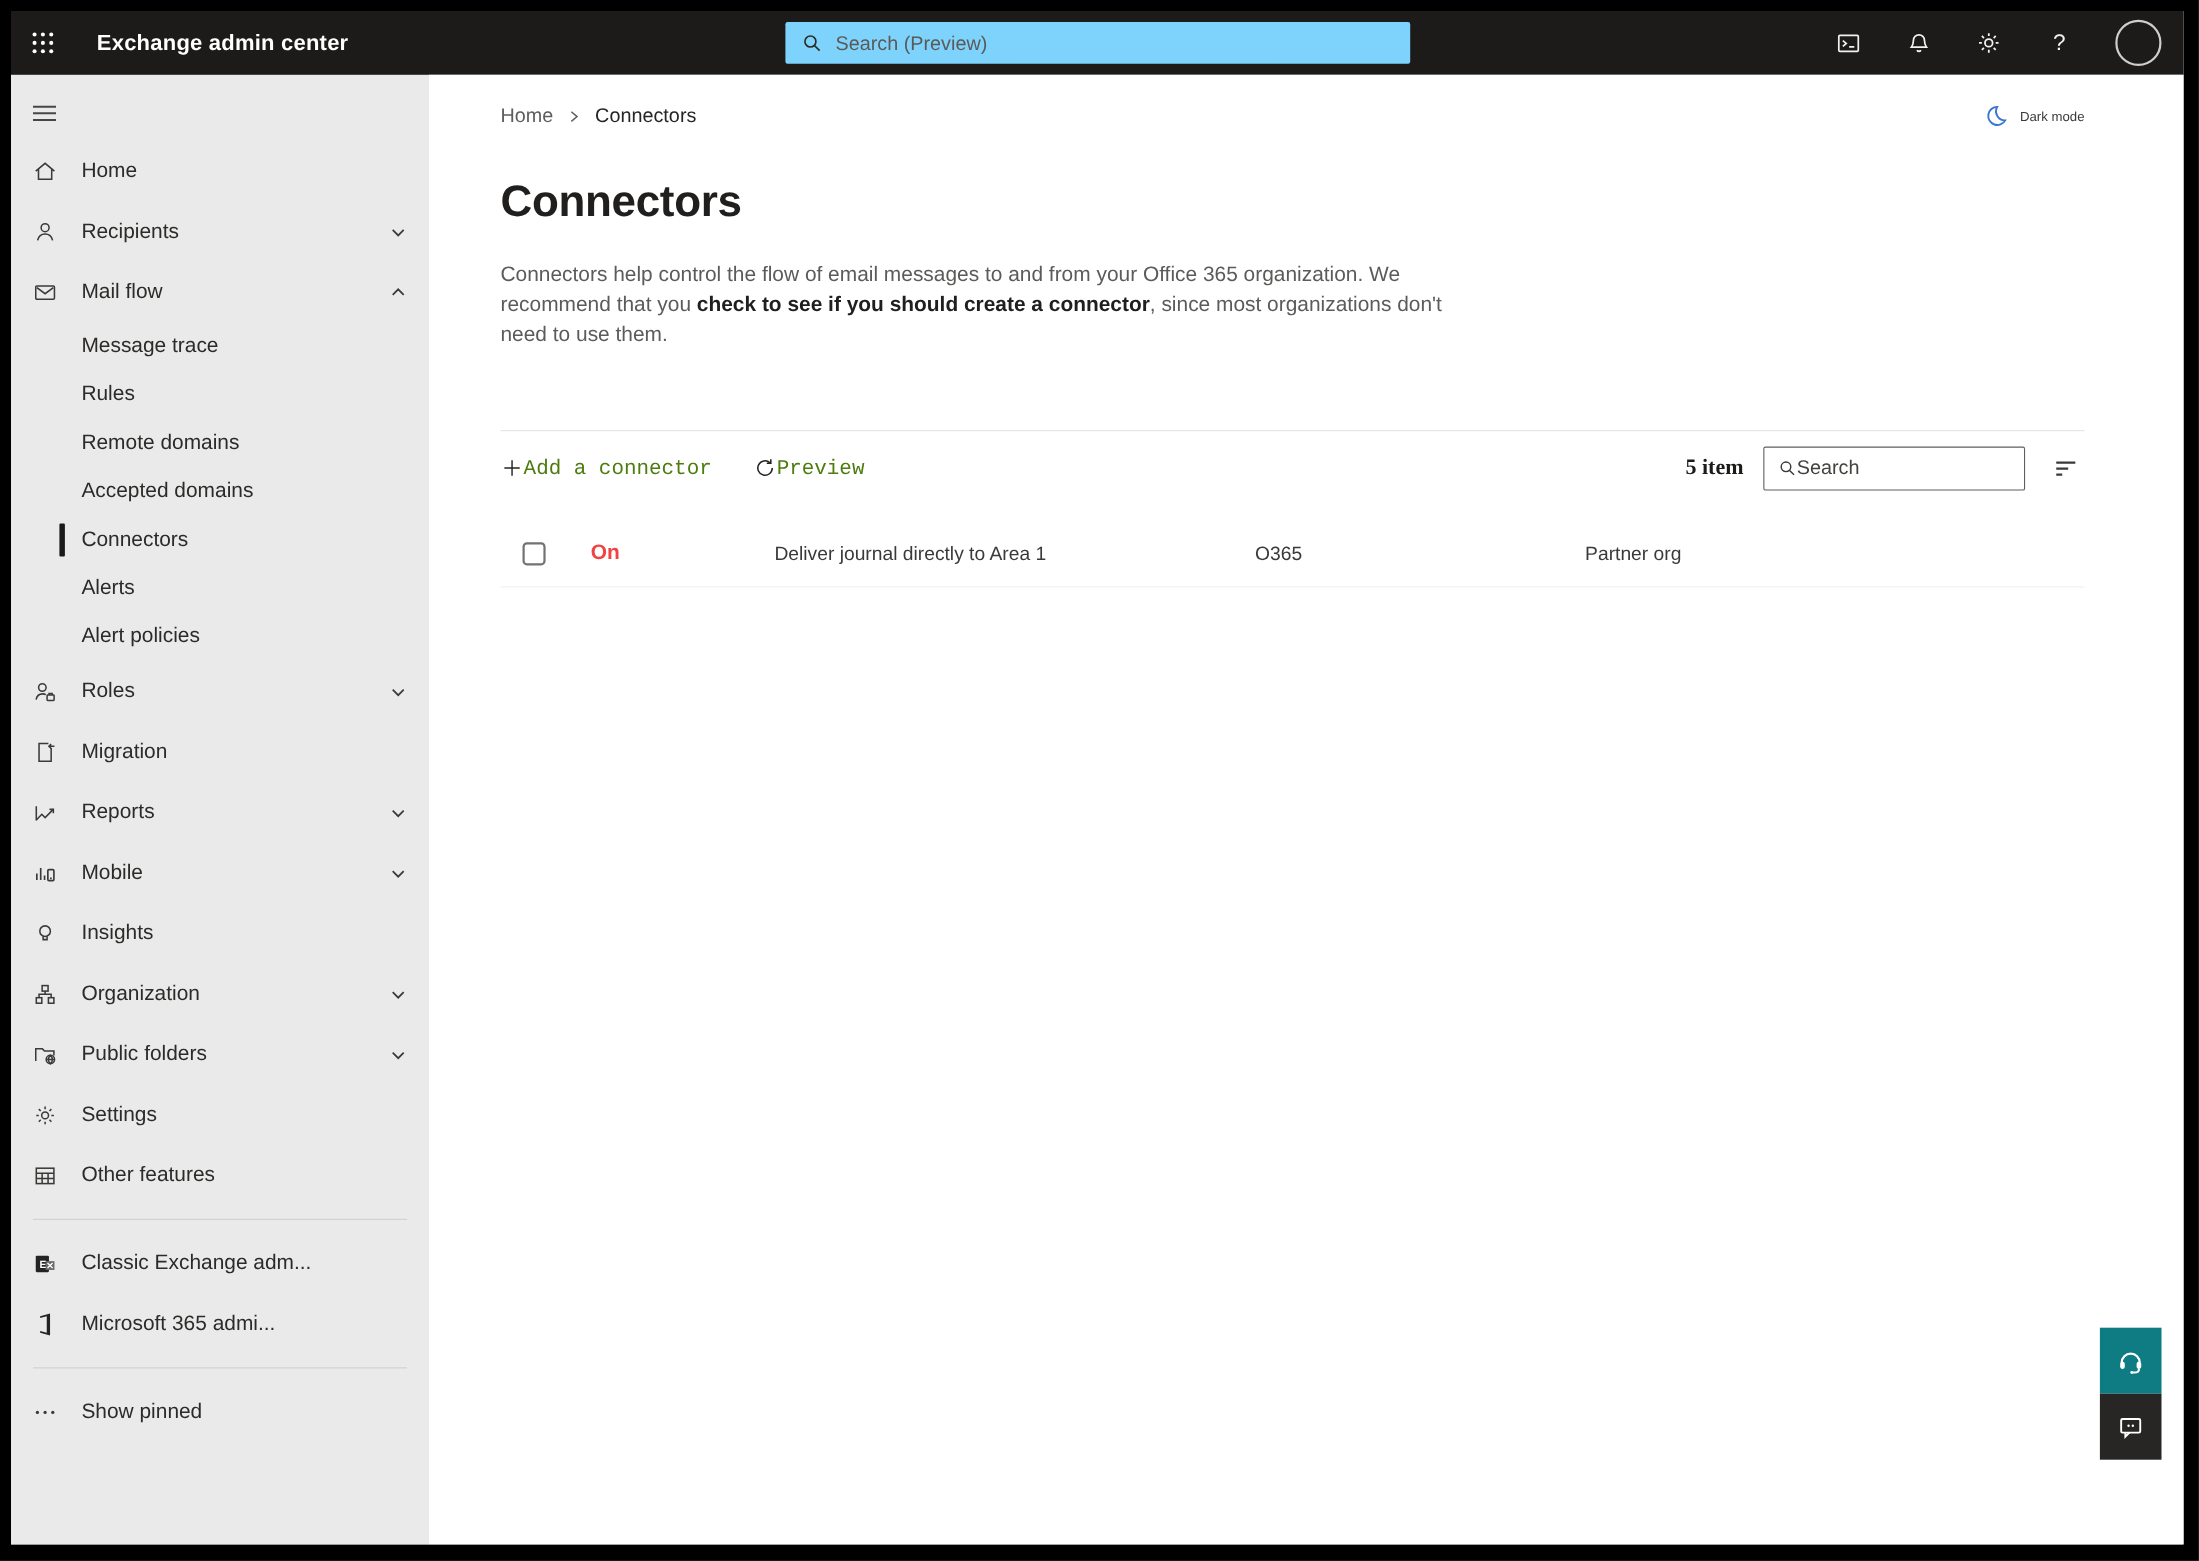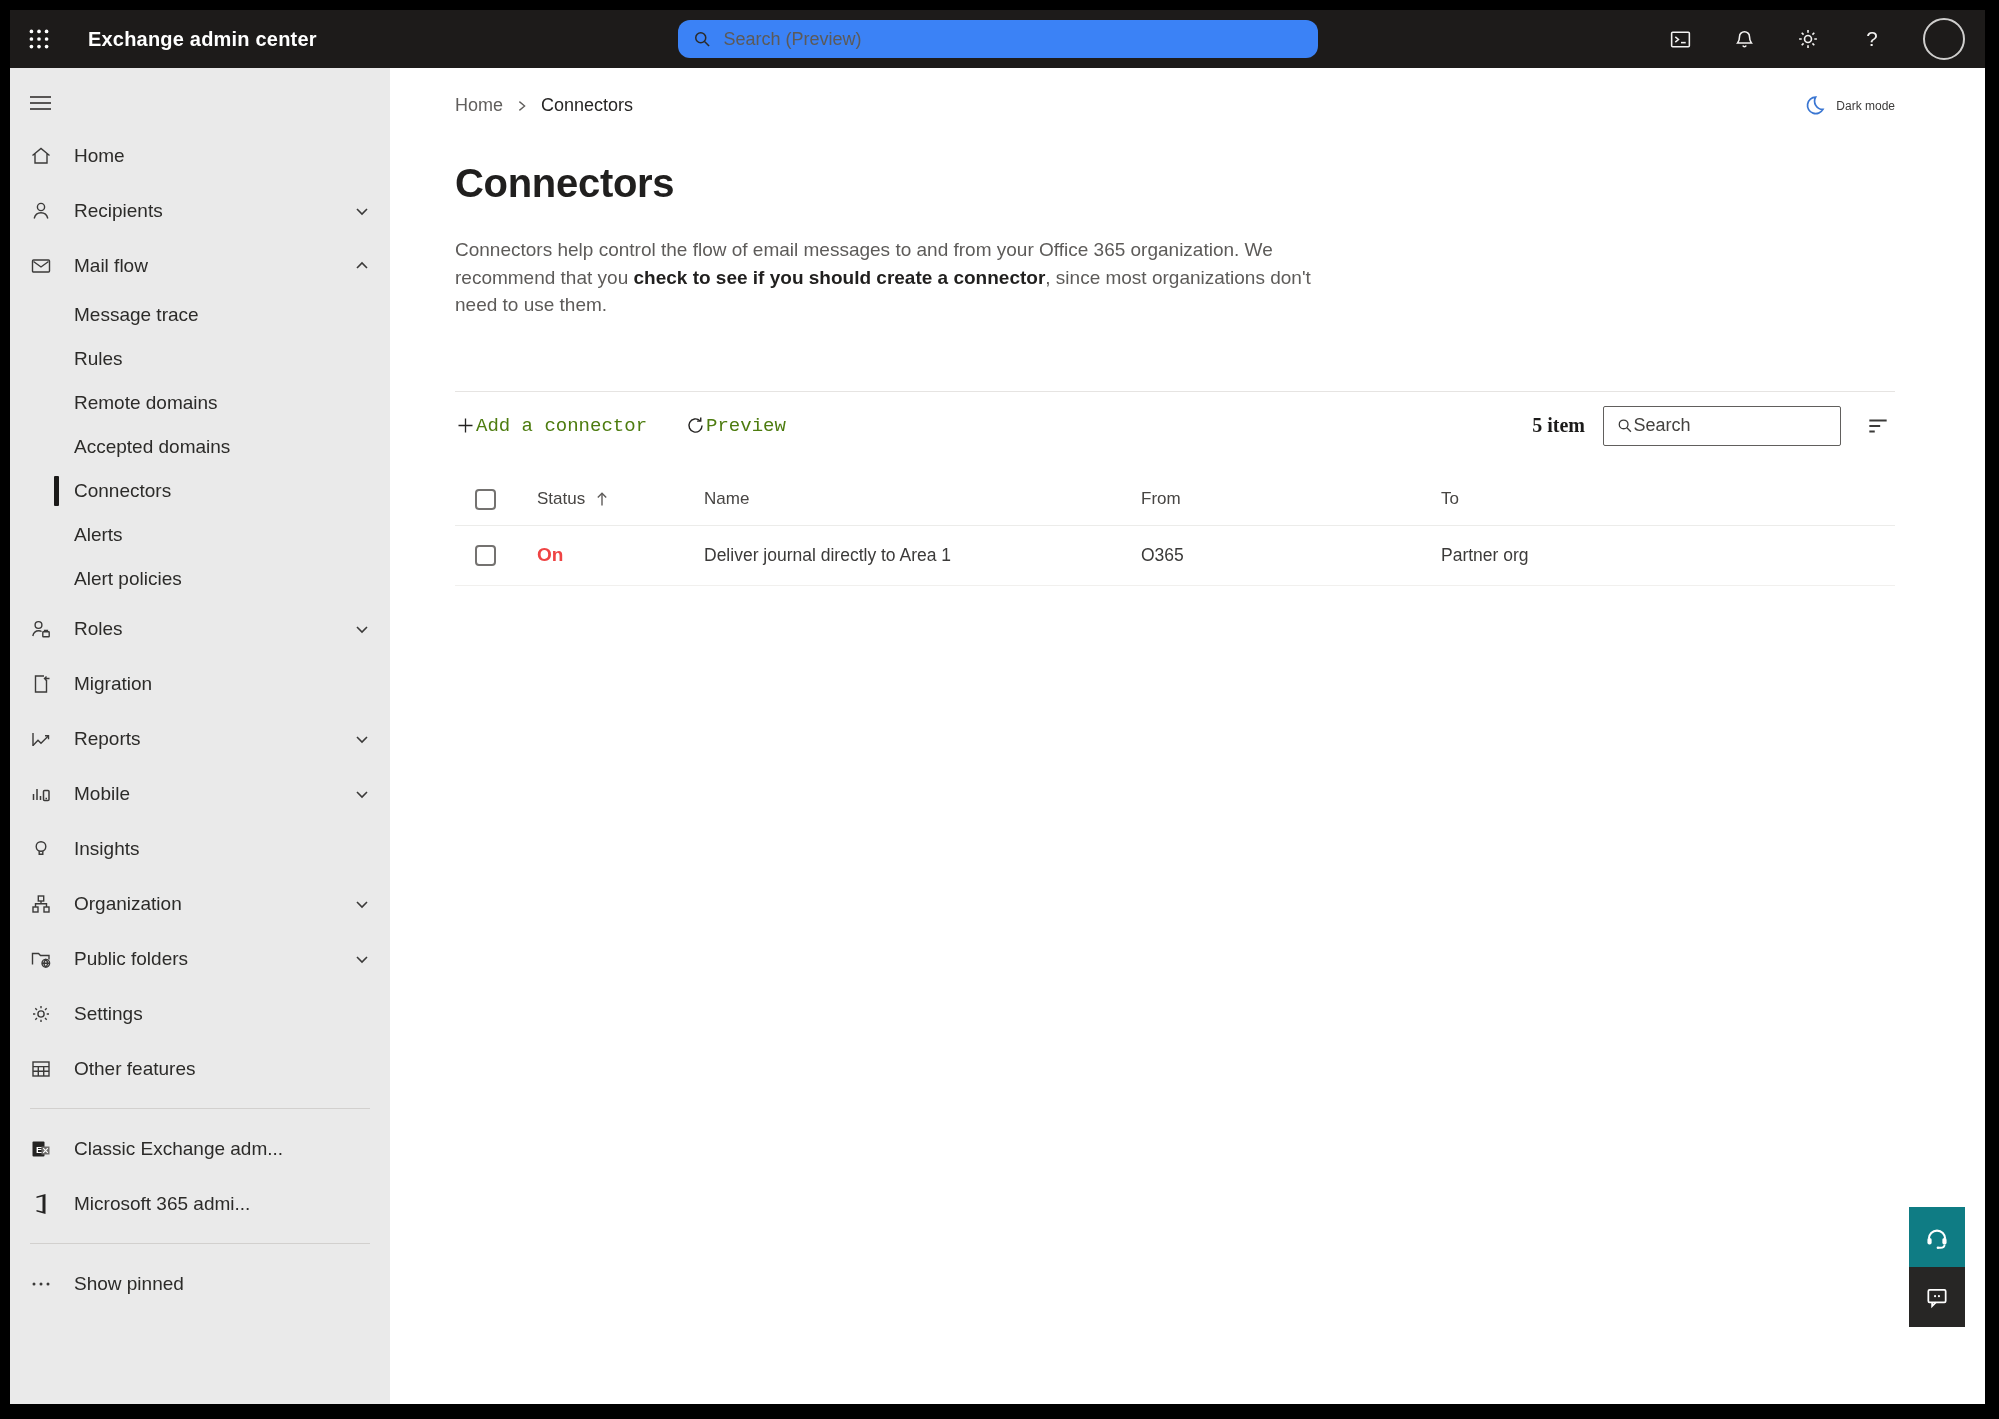--- a/index.html
+++ b/index.html
@@ -4,21 +4,21 @@
 <style>
   * { margin:0; padding:0; box-sizing:border-box; }
   html,body { width:1999px; height:1419px; }
   body { background:#000; font-family:"Liberation Sans","DejaVu Sans",sans-serif; overflow:hidden; position:relative; }
   .app { position:absolute; top:10px; left:10px; right:14px; bottom:15px; background:#fff; display:flex; flex-direction:column; }
 
   
   .topbar { height:58px; background:#1d1b1a; display:flex; align-items:center; flex:none; position:relative; color:#fff; }
   .waffle-btn { width:58px; height:58px; display:flex; align-items:center; justify-content:center; cursor:pointer; }
   .app-title { font-size:20px; font-weight:700; letter-spacing:.2px; margin-left:20px; white-space:nowrap; }
-  .top-search { position:absolute; left:50%; transform:translateX(-50%); width:640px; height:38px; background:#3b82f6; border-radius:12px; display:flex; align-items:center; padding:0 14px; }
+  .top-search { position:absolute; left:50%; transform:translateX(-50%); width:568px; height:38px; background:#7dd3fc; border-radius:2px; display:flex; align-items:center; padding:0 14px; }
   .top-search svg { flex:none; }
   .top-search input { border:none; outline:none; background:transparent; font-size:18px; color:#34322f; margin-left:12px; width:100%; font-family:inherit; }
   .top-search input::placeholder { color:#5c5a58; }
   .top-icons { margin-left:auto; display:flex; align-items:center; gap:38px; padding-right:20px; }
   .top-icon { width:26px; height:26px; display:flex; align-items:center; justify-content:center; cursor:pointer; }
   .avatar { width:42px; height:42px; border-radius:50%; border:2px solid #cfcecd; cursor:pointer; }
 
   
   .shell { flex:1; display:flex; min-height:0; }
 
@@ -403,37 +403,20 @@
           </div>
           <div class="filter-btn">
             <svg width="26" height="26" viewBox="0 0 24 24" fill="none" stroke="currentColor" stroke-width="1.8">
               <path d="M4 7h16M4 12h10M4 17h5"></path>
             </svg>
           </div>
         </div>
       </div>
 
       <div class="tbl">
-        <div class="tbl-header">
-          <div class="cell-check">
-            <span class="checkbox"></span>
-          </div>
-          <div class="col-status">
-            <span>Status</span>
-            <span class="sort-arrow">
-              <svg width="14" height="16" viewBox="0 0 14 16" fill="none" stroke="currentColor" stroke-width="1.4">
-                  <path d="M7 14.5V2.5"></path>
-                  <path d="M2.8 6.4L7 2.2l4.2 4.2"></path>
-                </svg>
-            </span>
-          </div>
-          <div>Name</div>
-          <div>From</div>
-          <div>To</div>
-        </div>
         <div class="tbl-row">
           <div class="cell-check">
             <span class="checkbox"></span>
           </div>
           <div class="row-status">On</div>
           <div>Deliver journal directly to Area 1</div>
           <div>O365</div>
           <div>Partner org</div>
         </div>
       </div>

